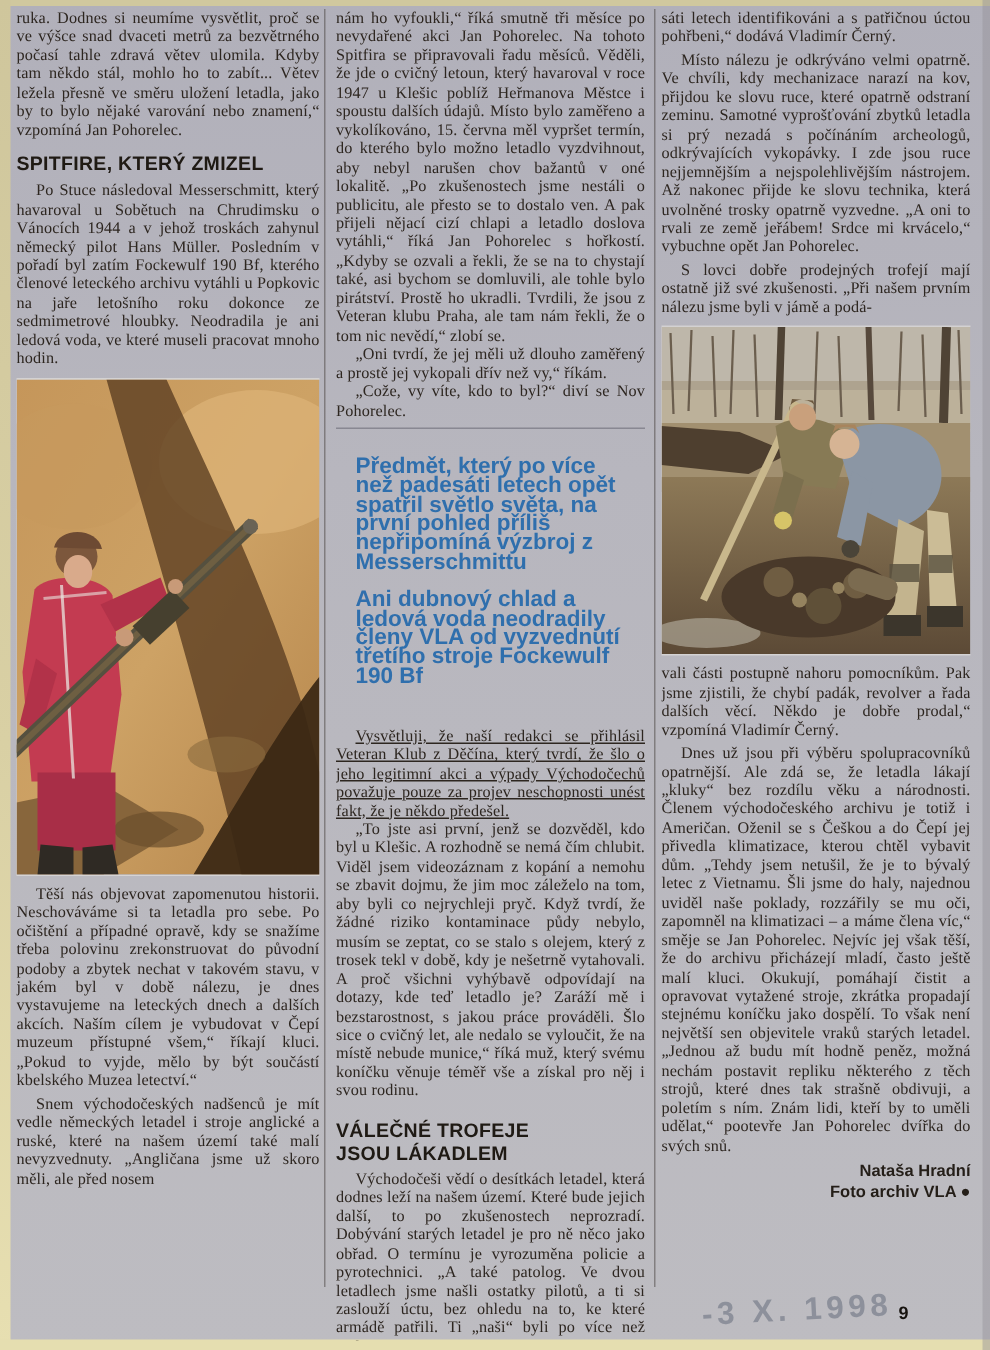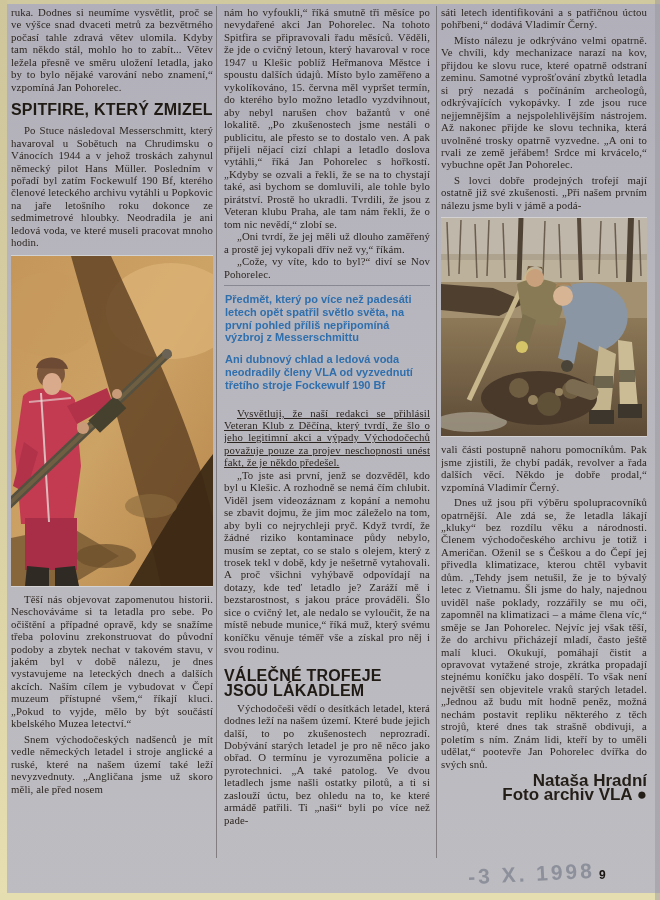--- a/index.html
+++ b/index.html
@@ -22,36 +22,36 @@
   .col-1 { left:11px;  width:202px; }
   .col-2 { left:224px; width:206px; }
   .col-3 { left:441px; width:206px; }
 
   p.bt { margin:0; text-align:justify; font-size:10.8px; line-height:12.45px;
          color:#2d2620; letter-spacing:.1px; }
   p.ind { text-indent:13px; }
   p.mt { margin-top:3px; }
   p.sp { margin-top:11px;text-decoration:underline; }
 
-  h2.head { font-family:"Liberation Sans","DejaVu Sans",sans-serif; font-size:16px;
+  h2.head { font-family:"Liberation Sans","DejaVu Sans",sans-serif; font-size:13px;
             font-weight:bold; color:#1f1a14; margin:8px 0 5px 0; letter-spacing:.2px; }
   h2.head2 { margin:12px 0 4px 0; width:160px; line-height:15px; }
 
   .caption-block { border-top:1px solid rgba(90,90,102,.5); margin-top:5px;
                    padding:7px 1px 4px 1px; }
-  p.cap { font-family:"Liberation Sans","DejaVu Sans",sans-serif; font-size:11px;
-          font-weight:bold; color:#2f6fad; line-height:12.8px; margin:0; text-align:left; }
+  p.cap { font-family:"Liberation Sans","DejaVu Sans",sans-serif; font-size:15px;
+          font-weight:bold; color:#2f6fad; line-height:12.8px; margin:12px; text-align:left; }
   p.cap-right { text-align:left; margin-top:9px; }
 
   figure.photo { margin:7px 0; padding:0; line-height:0;
                  box-shadow:0 0 0 1px rgba(235,233,228,.55); }
   figure.photo svg { display:block; }
 
   .byline { text-align:right; font-family:"Liberation Sans","DejaVu Sans",sans-serif;
-            font-weight:bold; font-size:17px; color:#241e18; margin-top:4px; line-height:14px; }
+            font-weight:bold; font-size:11px; color:#241e18; margin-top:4px; line-height:14px; }
 
   .stamp { position:absolute; left:468px; top:862px; font-family:"Liberation Sans","DejaVu Sans",sans-serif;
            font-size:21px; font-weight:bold; color:rgba(122,128,140,.72);
            transform:rotate(-3deg); letter-spacing:3px; white-space:nowrap; }
   .pagenum { position:absolute; left:599px; top:868px; font-family:"Liberation Sans","DejaVu Sans",sans-serif;
              font-weight:bold; font-size:12px; color:#17130f; }
 </style>
 </head>
 <body>
 
@@ -102,21 +102,21 @@
         <line x1="-4" y1="250" x2="158" y2="96" stroke="#55503f" stroke-width="9"></line>
         <line x1="-4" y1="250" x2="158" y2="96" stroke="#6e5f42" stroke-width="4"></line>
         <rect x="78" y="150" width="36" height="17" fill="#46402f" transform="rotate(-43 96 158)"></rect>
         <circle cx="156" cy="98" r="5" fill="#6a6355"></circle>
         <circle cx="72" cy="172" r="6" fill="#c89a78"></circle>
         <circle cx="106" cy="138" r="5" fill="#c89a78"></circle>
       </svg>
     </figure>
 
     <p class="bt ind">Těší nás objevovat zapomenutou historii. Neschováváme si ta letadla pro sebe. Po očištění a případné opravě, kdy se snažíme třeba polovinu zrekonstruovat do původní podoby a zbytek nechat v takovém stavu, v jakém byl v době nálezu, je dnes vystavujeme na leteckých dnech a dalších akcích. Naším cílem je vybudovat v Čepí muzeum přístupné všem,“ říkají kluci. „Pokud to vyjde, mělo by být součástí kbelského Muzea letectví.“</p>
-    <p class="bt ind mt">Snem východočeských nadšenců je mít vedle německých letadel i stroje anglické a ruské, které na našem území také leží nevyzvednuty. „Angličana jsme už skoro měli, ale před nosem</p>
+    <p class="bt ind mt">Snem východočeských nadšenců je mít vedle německých letadel i stroje anglické a ruské, které na našem území také malí nevyzvednuty. „Angličana jsme už skoro měli, ale před nosem</p>
   </div>
 
   <div class="col col-2">
     <p class="bt">nám ho vyfoukli,“ říká smutně tři měsíce po nevydařené akci Jan Pohorelec. Na tohoto Spitfira se připravovali řadu měsíců. Věděli, že jde o cvičný letoun, který havaroval v roce 1947 u Klešic poblíž Heřmanova Městce i spoustu dalších údajů. Místo bylo zaměřeno a vykolíkováno, 15. června měl vypršet termín, do kterého bylo možno letadlo vyzdvihnout, aby nebyl narušen chov bažantů v oné lokalitě. „Po zkušenostech jsme nestáli o publicitu, ale přesto se to dostalo ven. A pak přijeli nějací cizí chlapi a letadlo doslova vytáhli,“ říká Jan Pohorelec s hořkostí. „Kdyby se ozvali a řekli, že se na to chystají také, asi bychom se domluvili, ale tohle bylo pirátství. Prostě ho ukradli. Tvrdili, že jsou z Veteran klubu Praha, ale tam nám řekli, že o tom nic nevědí,“ zlobí se.</p>
     <p class="bt ind">„Oni tvrdí, že jej měli už dlouho zaměřený a prostě jej vykopali dřív než vy,“ říkám.</p>
     <p class="bt ind">„Cože, vy víte, kdo to byl?“ diví se Nov Pohorelec.</p>
 
     <div class="caption-block">
       <p class="cap">Předmět, který po více než padesáti letech opět spatřil světlo světa, na první pohled příliš nepřipomíná výzbroj z Messerschmittu</p>
       <p class="cap cap-right">Ani dubnový chlad a ledová voda neodradily členy VLA od vyzvednutí třetího stroje Fockewulf 190 Bf</p>

